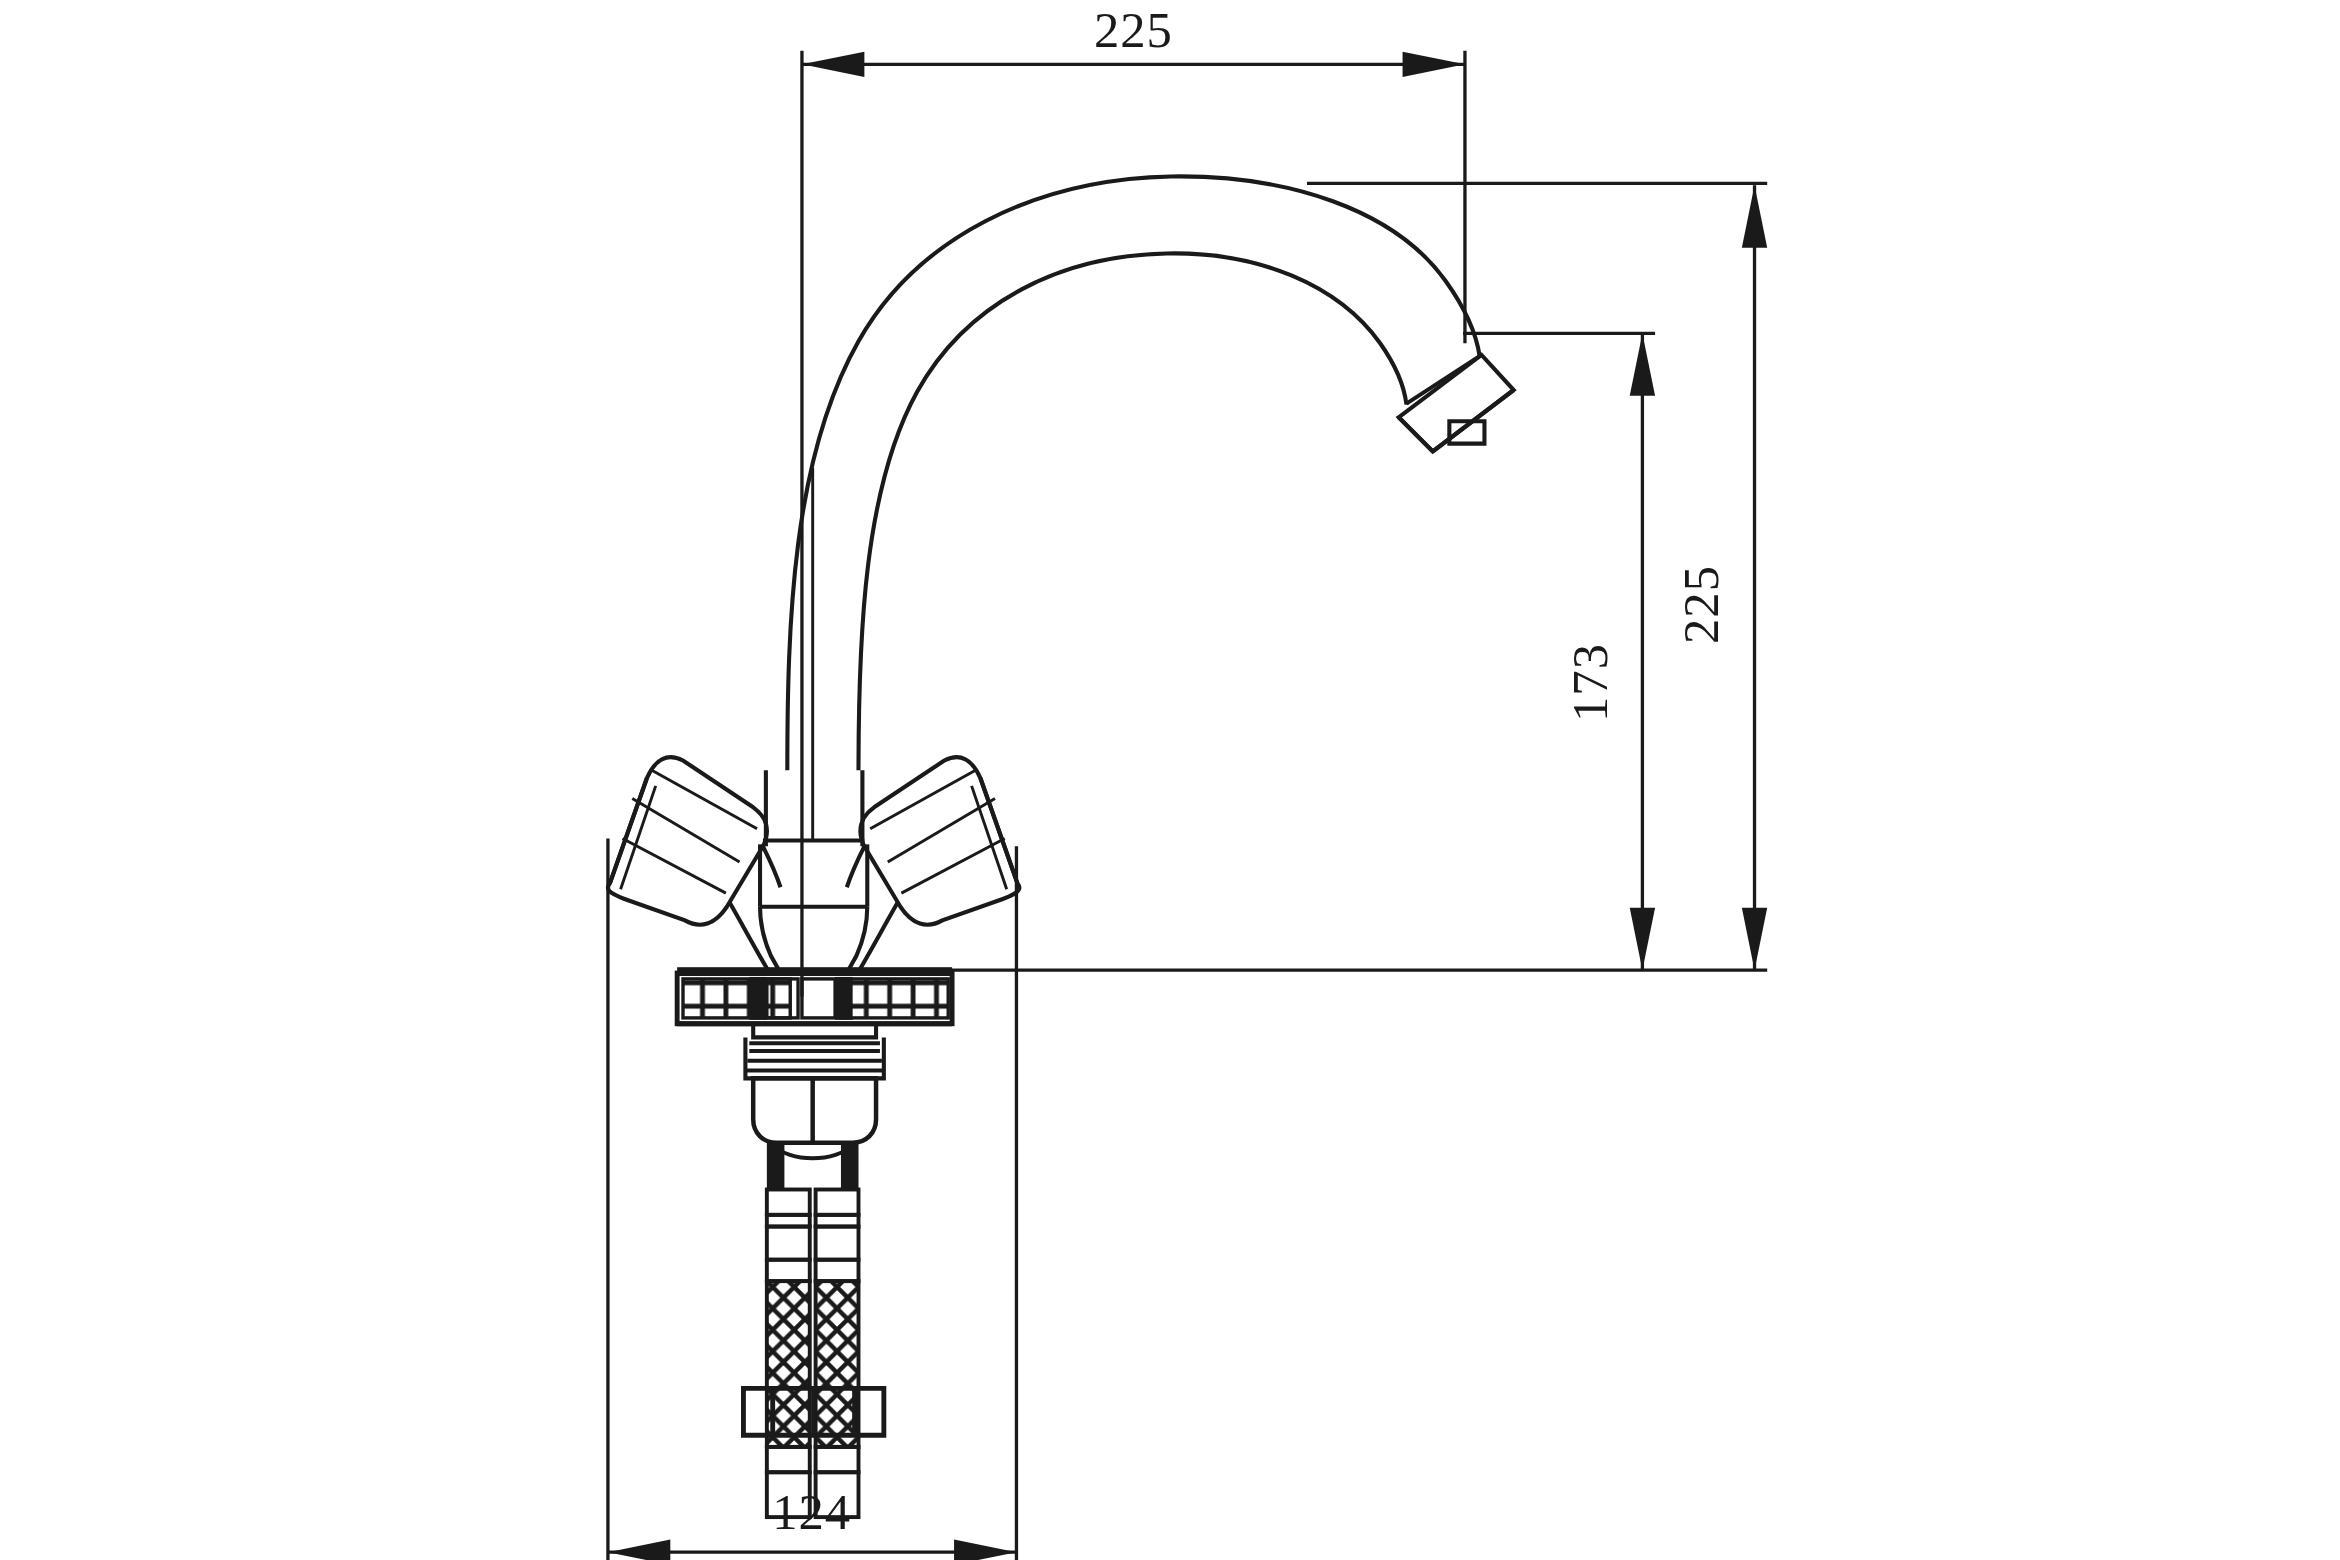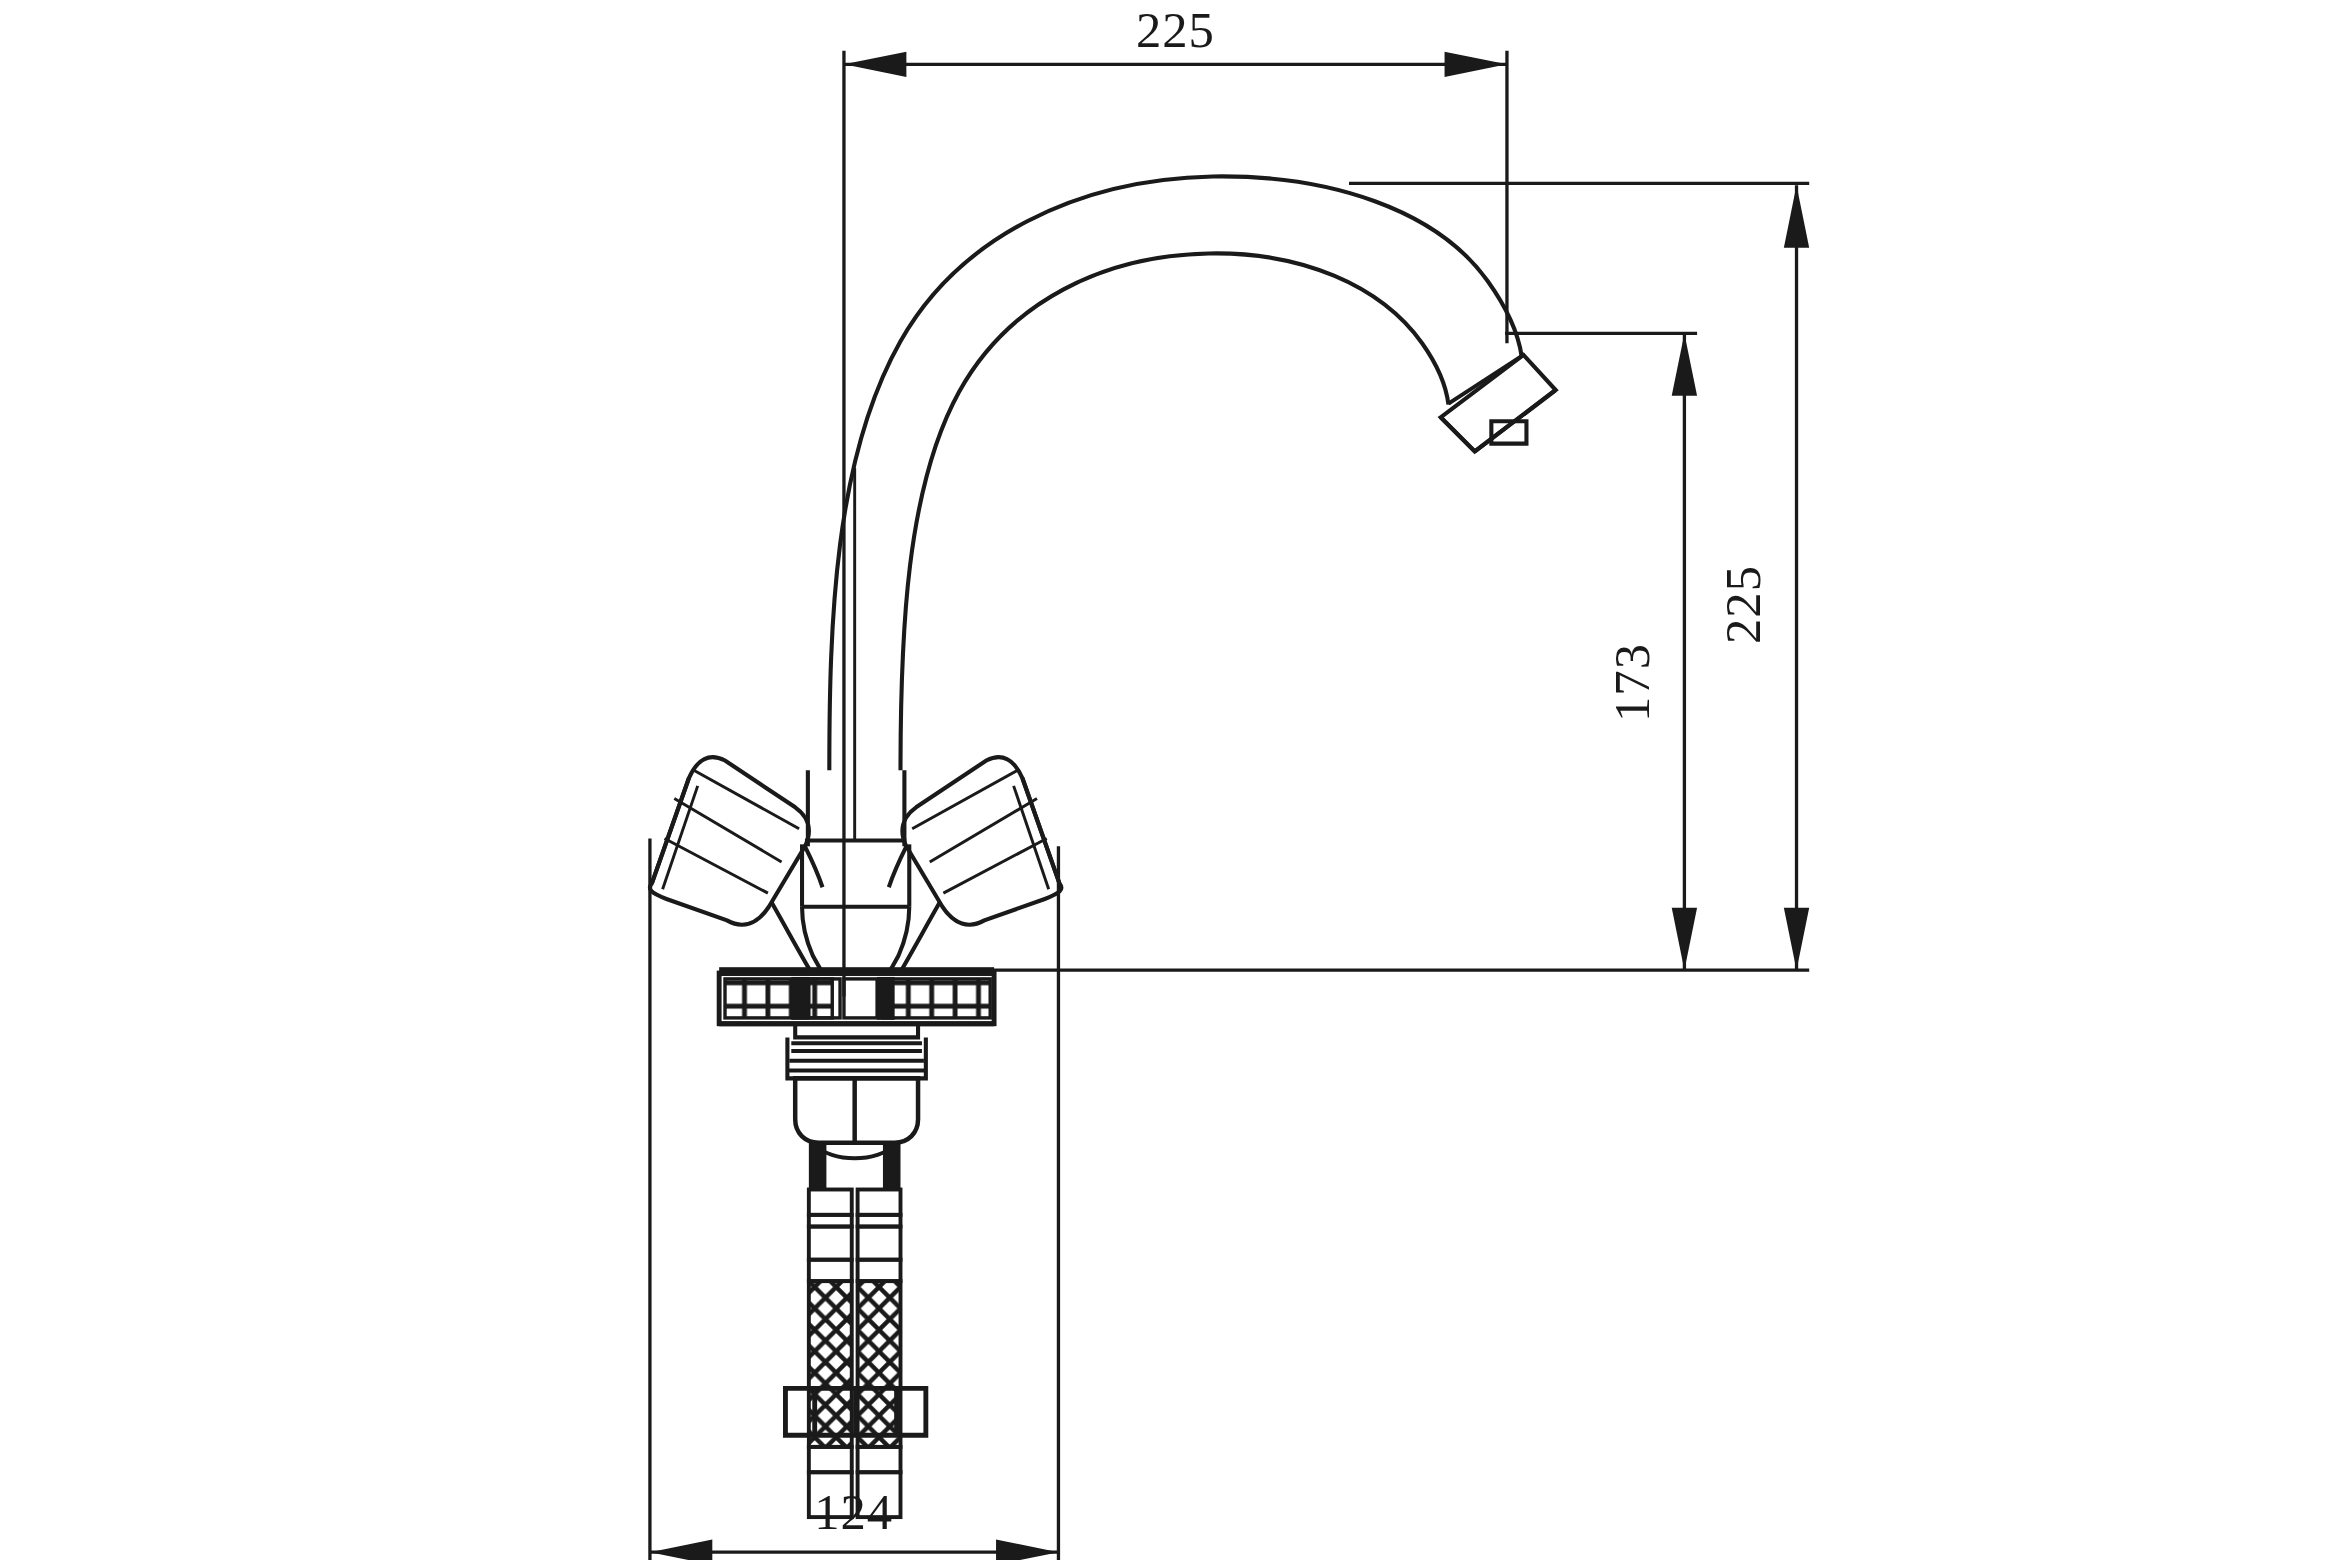--- a/index.html
+++ b/index.html
@@ -12,21 +12,20 @@
     width: 2341px;
     height: 1560px;
     overflow: hidden;
     font-family: "Liberation Serif", "DejaVu Serif", serif;
   }
   #drawing-root {
     position: relative;
     width: 2276px;
     height: 1560px;
     background: #ffffff;
-    margin-left: 42px;
   }
   #drawing-svg {
     position: absolute;
     top: 0;
     left: 0;
     width: 2341px;
     height: 1560px;
     display: block;
   }
   .dim-text {

